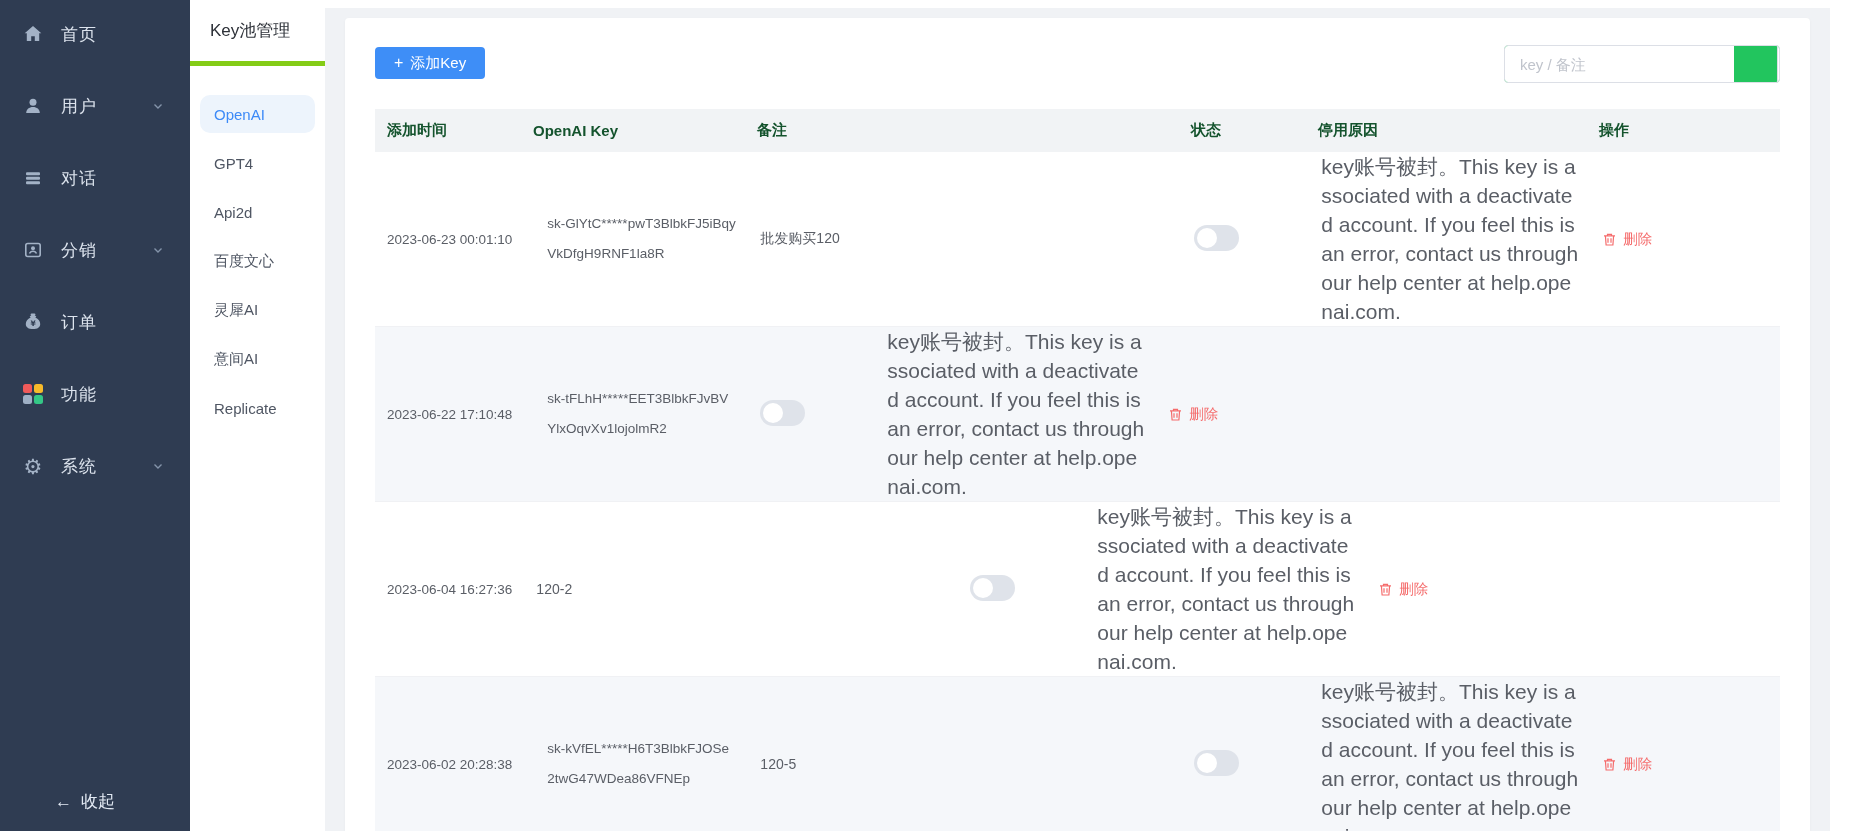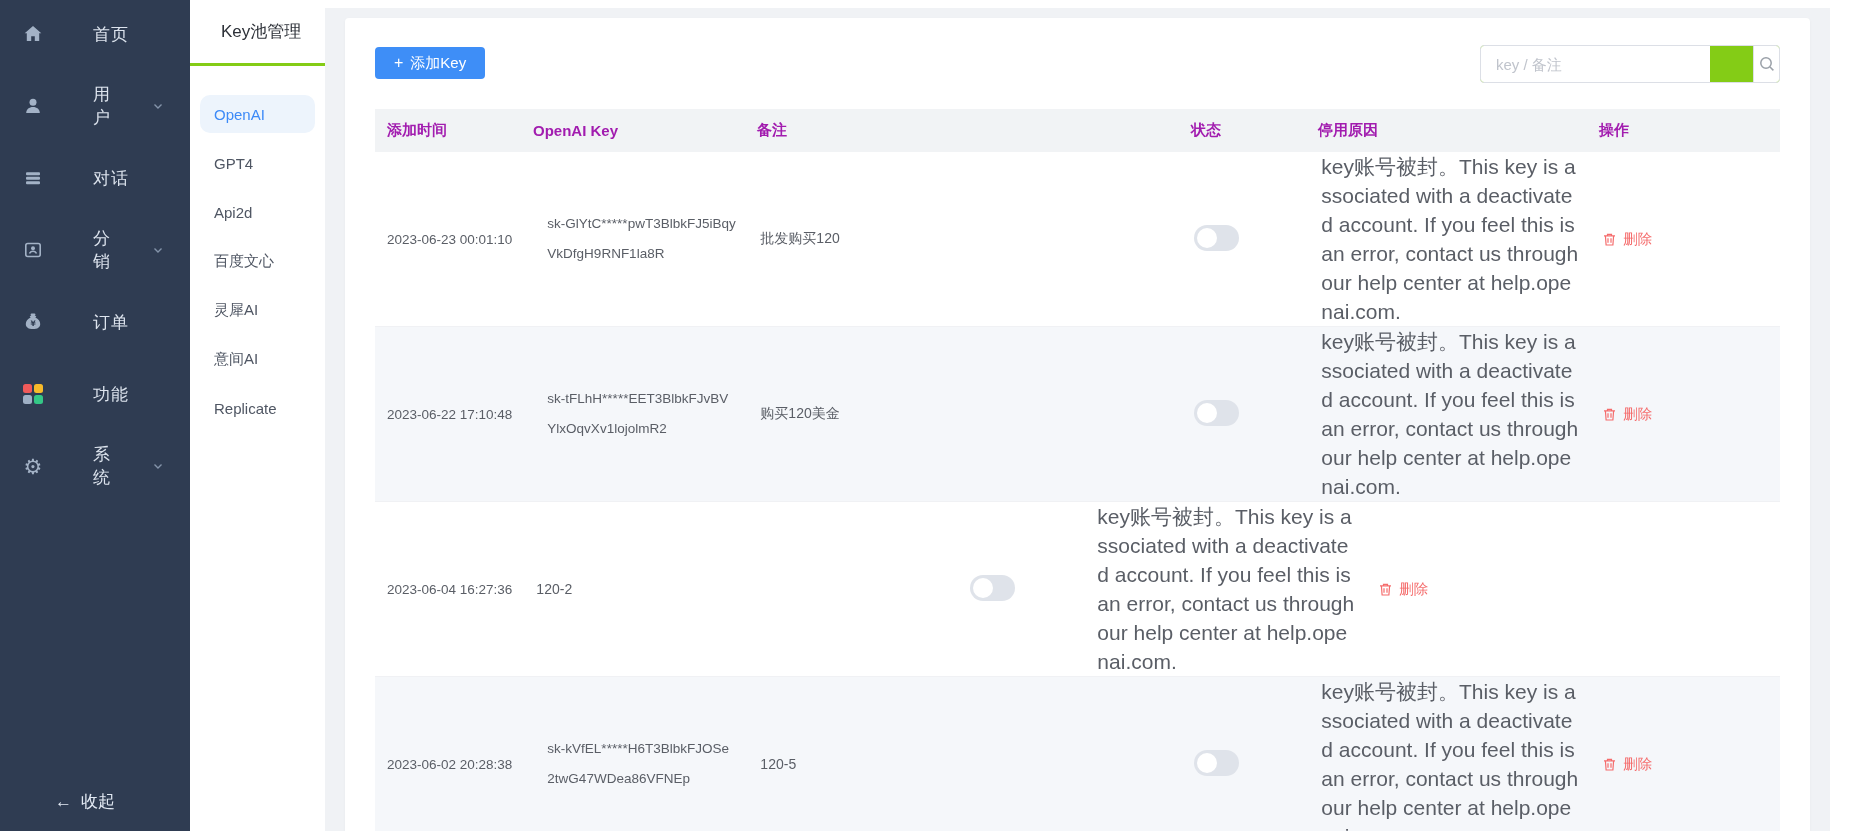--- a/index.html
+++ b/index.html
@@ -5,69 +5,69 @@
   * { margin:0; padding:0; box-sizing:border-box; }
   html,body { width:1849px; height:831px; overflow:hidden; }
   body { font-family:"Liberation Sans","DejaVu Sans",sans-serif; background:#fff; }
   .app { display:flex; width:1849px; height:831px; }
 
   
   .sidebar { width:190px; height:100%; background:#2f3c52; flex:0 0 190px;
              display:flex; flex-direction:column; position:relative; }
   .menu { padding-top:14px; }
   .menu-item { height:40px; margin-bottom:32px; display:flex; align-items:center;
-               padding:0 26px 0 22px; color:#dde4ee; font-size:17px; cursor:pointer;gap:32px; }
+               padding:0 26px 0 22px; color:#dde4ee; font-size:17px; cursor:pointer; }
   .menu-item .mi-icon { width:22px; height:22px; display:flex; align-items:center;
                         justify-content:center; margin-right:17px; flex:0 0 22px; }
   .menu-item .mi-label { letter-spacing:1px; }
   .menu-item .chev { margin-left:auto; display:flex; align-items:center; }
   .gear-glyph { font-size:21px; color:#a3b2c6; line-height:1; }
   .feat-grid { width:20px; height:20px; display:grid; grid-template-columns:9px 9px;
                grid-template-rows:9px 9px; gap:2px; }
   .feat-grid span { border-radius:2.5px; }
   .fg-1{ background:#f05a5a; } .fg-2{ background:#f7ba2a; }
   .fg-3{ background:#9fb0c5; } .fg-4{ background:#34c786; }
   .collapse-btn { position:absolute; bottom:18px; left:0; width:100%; padding-left:55px;
                   color:#e2e9f3; font-size:17px; cursor:pointer; display:flex;
                   align-items:center; gap:9px; }
 
   
   .submenu { width:135px; flex:0 0 135px; background:#fff; height:100%; }
-  .submenu-title { height:66px; display:flex; align-items:center; padding-left:31px;
-                   font-size:17px; color:#2d3138; border-bottom:3px solid #84cc16; }
+  .submenu-title { height:66px; display:flex; align-items:center; padding-left:20px;
+                   font-size:17px; color:#2d3138; border-bottom:5px solid #84cc16; }
   .submenu-list { margin:29px 10px 0 10px; list-style:none; }
   .submenu-item { height:38px; margin-bottom:11px; display:flex; align-items:center;
                   padding-left:14px; border-radius:10px; font-size:15px; color:#4f5663;
                   cursor:pointer; }
   .submenu-item.active { background:#edf4fc; color:#3d8af7; }
 
   
   .main { flex:1; position:relative; background:#fff; }
   .main-gray { position:absolute; top:8px; left:0; right:19px; bottom:0; background:#f0f2f5; }
   .card { margin:10px 20px 0 20px; background:#fff; border-radius:4px 4px 0 0;
           height:calc(100% - 10px); padding:29px 30px 0 30px; box-shadow:0 1px 3px rgba(0,0,0,0.04); }
   .card-top { display:flex; justify-content:space-between; align-items:flex-start; margin-bottom:26px; }
 
   .add-btn { height:32px; padding:0 19px; background:#3e8ef7; color:#fff; border:none;
              border-radius:4px; font-size:15px; font-family:inherit; display:flex;
              align-items:center; gap:7px; cursor:pointer; }
   .add-btn .plus { font-size:16px; line-height:1; }
 
-  .search-wrap { width:300px; height:38px; margin-top:-2px; border:1px solid #dcdfe6; border-radius:4px;
-                 display:flex; background:#84cc16; overflow:hidden;gap:43px; }
+  .search-wrap { width:276px; height:38px; margin-top:-2px; border:1px solid #dcdfe6; border-radius:4px;
+                 display:flex; background:#22c55e; overflow:hidden;gap:43px; }
   .search-input { flex:1; border:none; outline:none; padding:0 15px; font-size:15px;
                   font-family:inherit; color:#606266; }
   .search-input::placeholder { color:#c0c4cc; }
   .search-btn { width:69px; border:none; border-left:1px solid #dcdfe6; background:#fff;
                 display:flex; align-items:center; justify-content:center; cursor:pointer; }
 
   
   .ktable { width:100%; font-size:14px; color:#5a5e66; }
   .t-row { display:flex; align-items:center; }
-  .t-head { background:#f1f3f5; height:43px; color:#a21caf; font-weight:bold; font-size:15px; }
+  .t-head { background:#f1f3f5; height:43px; color:#14532d; font-weight:bold; font-size:15px; }
   .t-body-row { min-height:165px; border-bottom:1px solid #f0f1f4; background:#fff; }
   .t-body-row.striped { background:#f5f7fa; }
   .cell { padding:0 12px; }
   .c1 { flex:0 0 146px; white-space:nowrap; }
   .c2 { flex:0 0 224px; }
   .c3 { flex:0 0 434px; }
   .c4 { flex:0 0 127px; }
   .c5 { flex:0 0 281px; }
   .c6 { flex:0 0 193px; }
   .date-cell { font-size:13.5px; }
@@ -253,21 +253,20 @@
                 <span>删除</span>
               </button>
             </div>
           </div>
 
           <div class="t-row t-body-row striped">
             <div class="cell c1 date-cell">2023-06-22 17:10:48</div>
             <div class="cell c2">
                 <div class="key-cell">sk-tFLhH*****EET3BlbkFJvBVYlxOqvXv1lojolmR2</div>
               </div>
-            <div class="cell c3">购买120美金</div>
             <div class="cell c4"><span class="toggle"></span></div>
             <div class="cell c5">
                 <div class="reason-cell">key账号被封。This key is associated with a deactivated account. If you feel this is an error, contact us through our help center at help.openai.com.</div>
               </div>
             <div class="cell c6">
               <button class="del-btn">
                 <span>
                   <svg width="15" height="15" viewBox="0 0 15 15">
                     <path d="M2 3.8 h11 M5.5 3.8 V2.4 h4 v1.4 M3.4 3.8 l0.7 9.2 h6.8 l0.7-9.2 M6 6.2 v4.6 M9 6.2 v4.6" fill="none" stroke="#f56c6c" stroke-width="1.2"></path>
                   </svg>

